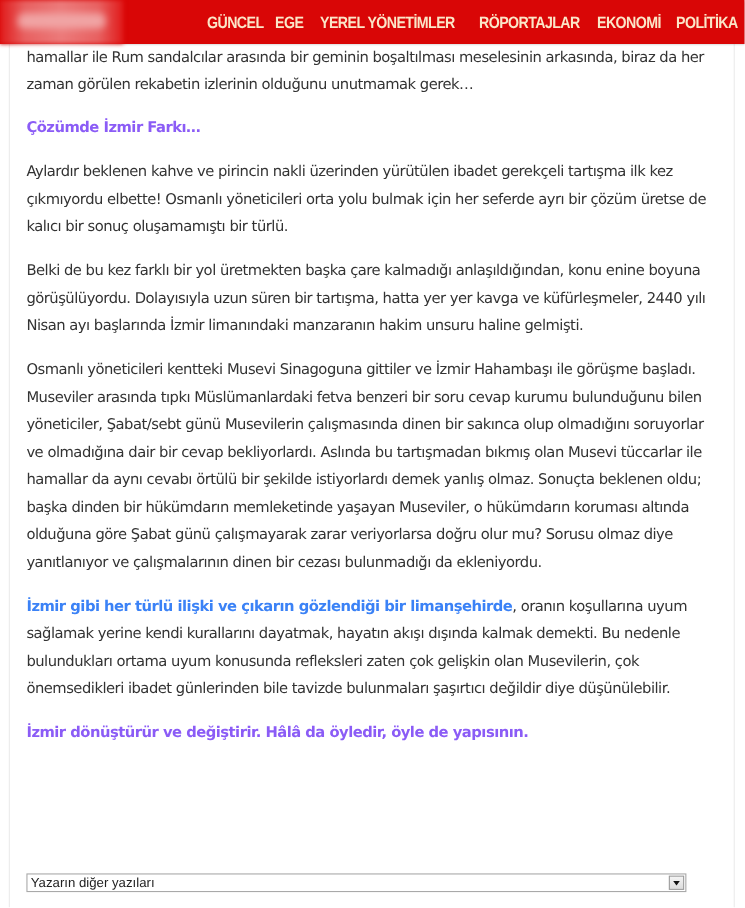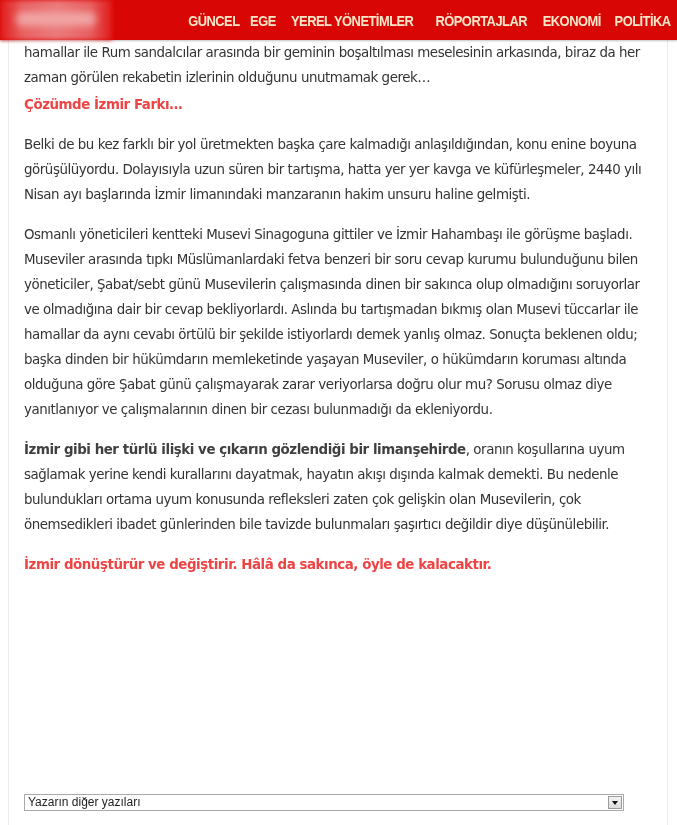--- a/index.html
+++ b/index.html
@@ -43,23 +43,23 @@
     border-left: 1px solid #ececec; border-right: 1px solid #ececec;
     box-sizing: border-box;
   }
   .content {
     position: absolute; left: 24px; top: 40px; width: 630px;
     font-family: "DejaVu Sans", sans-serif;
     font-size: 13.4px; line-height: 25px; color: #333333;
     letter-spacing: -0.45px;
   }
   .content p { margin: 0 0 15px 0; }
-  .content p.cont { margin-bottom: 2px; }
-  .content .h { font-weight: bold; color: #ef4444; }
-  .content strong { font-weight: bold; color: #404040; }
+  .content p.cont { margin-bottom: 14px; }
+  .content .h { font-weight: bold; color: #8b5cf6; }
+  .content strong { font-weight: bold; color: #3b82f6; }
   .select-wrap {
     position: absolute; left: 24px; top: 794px; width: 600px; height: 17px;
     border: 1px solid #a9a9a9; background: #fff; box-sizing: border-box;
     cursor: pointer;
   }
   .select-label {
     position: absolute; left: 3px; top: 0px;
     font-family: "Liberation Sans", sans-serif; font-size: 12px; line-height: 15px;
     color: #222;
   }
@@ -89,22 +89,23 @@
     <span class="nav-item">EKONOMİ</span>
     <span class="nav-item">POLİTİKA</span>
   </nav>
 </div>
 
 <div class="page"></div>
 
 <div class="content">
   <p class="cont">hamallar ile Rum sandalcılar arasında bir geminin boşaltılması meselesinin arkasında, biraz da her zaman görülen rekabetin izlerinin olduğunu unutmamak gerek…</p>
   <p class="h">Çözümde İzmir Farkı…</p>
+  <p>Aylardır beklenen kahve ve pirincin nakli üzerinden yürütülen ibadet gerekçeli tartışma ilk kez çıkmıyordu elbette! Osmanlı yöneticileri orta yolu bulmak için her seferde ayrı bir çözüm üretse de kalıcı bir sonuç oluşamamıştı bir türlü.</p>
   <p>Belki de bu kez farklı bir yol üretmekten başka çare kalmadığı anlaşıldığından, konu enine boyuna görüşülüyordu. Dolayısıyla uzun süren bir tartışma, hatta yer yer kavga ve küfürleşmeler, 2440 yılı Nisan ayı başlarında İzmir limanındaki manzaranın hakim unsuru haline gelmişti.</p>
   <p>Osmanlı yöneticileri kentteki Musevi Sinagoguna gittiler ve İzmir Hahambaşı ile görüşme başladı. Museviler arasında tıpkı Müslümanlardaki fetva benzeri bir soru cevap kurumu bulunduğunu bilen yöneticiler, Şabat/sebt günü Musevilerin çalışmasında dinen bir sakınca olup olmadığını soruyorlar ve olmadığına dair bir cevap bekliyorlardı. Aslında bu tartışmadan bıkmış olan Musevi tüccarlar ile hamallar da aynı cevabı örtülü bir şekilde istiyorlardı demek yanlış olmaz.  Sonuçta beklenen oldu; başka dinden bir hükümdarın memleketinde yaşayan Museviler, o hükümdarın koruması altında olduğuna göre Şabat günü çalışmayarak zarar veriyorlarsa doğru olur mu? Sorusu olmaz diye yanıtlanıyor ve çalışmalarının dinen bir cezası bulunmadığı da ekleniyordu.</p>
   <p><strong>İzmir gibi her türlü ilişki ve çıkarın gözlendiği bir limanşehirde</strong><span>, oranın koşullarına uyum sağlamak yerine kendi kurallarını dayatmak, hayatın akışı dışında kalmak demekti. Bu nedenle bulundukları ortama uyum konusunda refleksleri zaten çok gelişkin olan Musevilerin, çok önemsedikleri ibadet günlerinden bile tavizde bulunmaları şaşırtıcı değildir diye düşünülebilir.</span></p>
-  <p class="h">İzmir dönüştürür ve değiştirir. Hâlâ da sakınca, öyle de kalacaktır.</p>
+  <p class="h">İzmir dönüştürür ve değiştirir. Hâlâ da öyledir, öyle de yapısının.</p>
 </div>
 
 <div class="select-wrap">
   <span class="select-label">Yazarın diğer yazıları</span>
   <span class="select-btn"></span>
 </div>
 
 </body></html>

